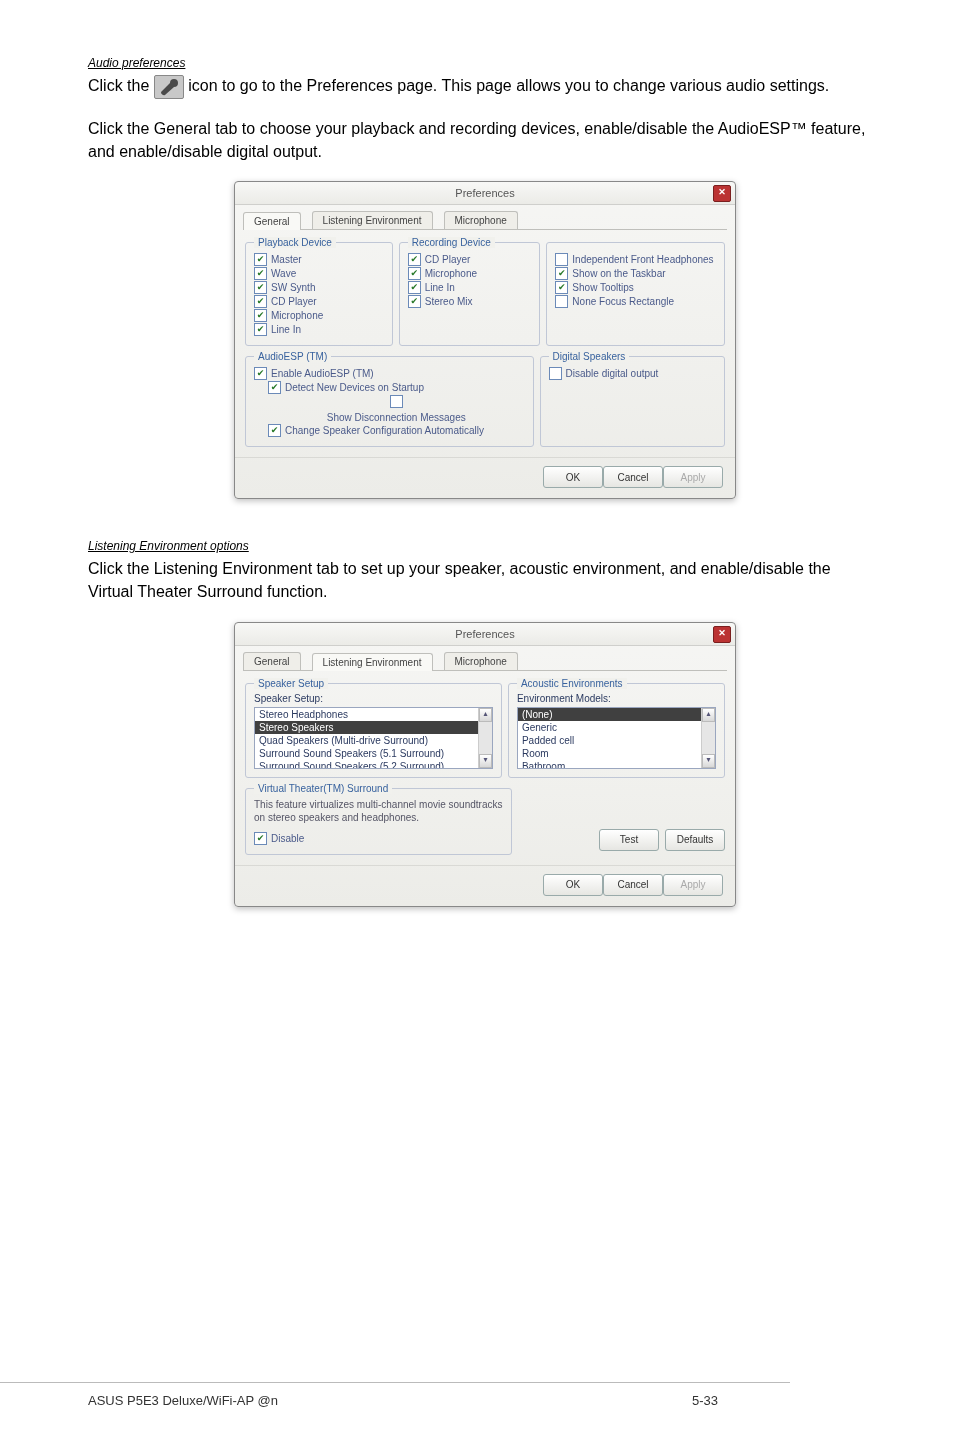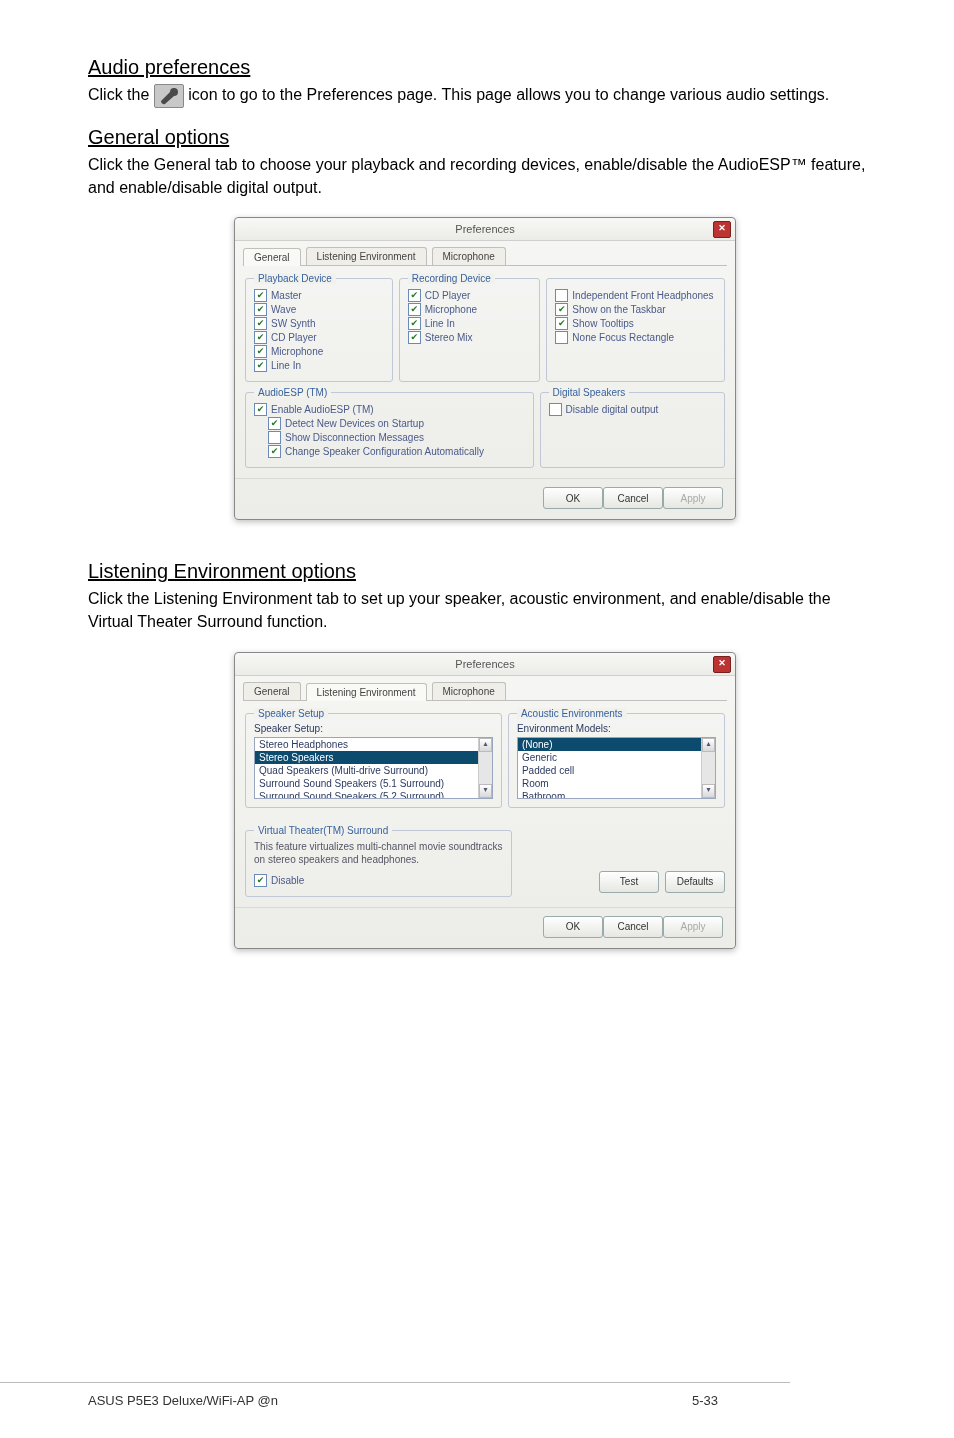--- a/index.html
+++ b/index.html
@@ -1,41 +1,41 @@
 <!DOCTYPE html>
 <html><head>
 <meta charset="utf-8">
 <style>
   html,body{margin:0;padding:0;font-family:Arial,Helvetica,sans-serif;background:#fff;color:#000;width:954px}
   .page{padding:56px 72px 30px 88px}
-  .section-title{text-decoration:underline;font-size:20px;margin:0 0 4px 0}
+  .section-title{font-style:italic;text-decoration:underline;font-size:12px;margin:0 0 4px 0}
   .body-text{font-size:16px;line-height:1.45;margin:0 14px 18px 0}
   .inline-icon{display:inline-block;width:28px;height:22px;background:#c8c8c8;border:1px solid #888;vertical-align:middle;position:relative;border-radius:2px}
   .inline-icon svg{position:absolute;left:2px;top:1px}
   
   .dlg-wrap{display:flex;justify-content:center;margin:10px 0 40px 0}
   .dialog{width:500px;background:linear-gradient(#f6f6f4,#ecece8);border:1px solid #888;border-radius:4px;box-shadow:0 2px 6px rgba(0,0,0,.25);font-size:10px;color:#4a5a8a}
   .dialog .titlebar{display:flex;align-items:center;justify-content:center;background:linear-gradient(#f8f8f6,#ebebe7);border-bottom:1px solid #cfcfcc;border-radius:6px 6px 0 0;position:relative;height:22px;font-size:11px;color:#555}
   .dialog .titlebar .closebtn{position:absolute;right:4px;top:3px;width:16px;height:15px;background:#b33;border:1px solid #7a1f1f;border-radius:2px;color:#fff;font-size:9px;line-height:13px;text-align:center;font-weight:bold}
-  .tabs{display:flex;gap:6px;margin:6px 8px 0 8px;border-bottom:1px solid #bfbfbb}
+  .tabs{display:flex;gap:12px;margin:6px 8px 0 8px;border-bottom:1px solid #bfbfbb}
   .tab{padding:3px 10px;border:1px solid #bfbfbb;border-bottom:none;background:#efeee9;color:#444;border-radius:3px 3px 0 0;margin-right:-1px;cursor:pointer}
   .tab.active{background:#f9f9f6;position:relative;top:1px}
   .pane{padding:8px 10px 10px 10px}
   .row{display:flex;gap:6px}
   .fieldset{border:1px solid #c0c7d6;border-radius:3px;padding:6px 8px 8px 8px;flex:1;position:relative;margin-top:4px}
   .fieldset .legend{position:relative;top:-12px;background:#f1f1ed;padding:0 4px;display:inline-block;color:#38629e;font-size:10px}
   .fieldset .inner{margin-top:-8px}
   .chk{display:flex;align-items:center;gap:4px;margin:1px 0;white-space:nowrap}
   .chk .box{width:11px;height:11px;border:1px solid #6b8ab8;background:#fff;display:inline-flex;align-items:center;justify-content:center;font-size:9px;color:#2a7a2a;line-height:9px}
   .btnrow{display:flex;justify-content:flex-end;padding:8px 12px 10px 12px;border-top:1px solid #d9d9d5}
   .btn{min-width:58px;height:20px;border:1px solid #9aa;background:linear-gradient(#fff,#e6e6e2);border-radius:3px;font-size:10px;color:#333;display:inline-flex;align-items:center;justify-content:center;cursor:pointer}
   .btn.disabled{color:#aaa;cursor:default}
   .listbox{border:1px solid #9aa6bf;background:#fff;height:60px;overflow:hidden;position:relative}
   .listbox .item{padding:1px 4px;color:#2b3a60;white-space:nowrap}
-  .listbox .item.sel{background:#0c4a6e;color:#fff}
+  .listbox .item.sel{background:#404040;color:#fff}
   .listbox .scroll{position:absolute;right:0;top:0;bottom:0;width:13px;background:#e6e6e6;border-left:1px solid #ccc}
   .listbox .scroll .ar{height:12px;background:linear-gradient(#fff,#d8d8d8);border:1px solid #bbb;font-size:8px;text-align:center;line-height:10px;color:#557}
   .plainlabel{color:#2b3a60;margin-bottom:3px}
   .note{color:#556;font-size:10px;line-height:1.3}
   .footer{position:fixed;bottom:0;left:0;width:790px;box-sizing:border-box;padding:0 72px 30px 88px;display:flex;justify-content:space-between;font-size:13px;color:#333;border-top:1px solid #bbb;padding-top:10px;background:#fff}
   .spacer{height:80px}
 </style>
 </head>
 <body>
 
@@ -45,21 +45,20 @@
   <p class="body-text">
     <span>Click the </span>
     <span class="inline-icon">
       <svg width="24" height="20" viewBox="0 0 24 20">
           <path d="M4 15 L13 6 A4 4 0 1 1 17 10 L8 18 A3 3 0 0 1 4 15 Z" fill="#4a4a4a"></path>
         </svg>
     </span>
     <span> icon to go to the Preferences page. This page allows you to change various audio settings.</span>
   </p>
 
-  <p class="section-title">General options</p>
   <p class="body-text">Click the General tab to choose your playback and recording devices, enable/disable the AudioESP™ feature, and enable/disable digital output.</p>
 
   <div class="dlg-wrap">
     <div class="dialog">
       <div class="titlebar">
         <span>Preferences</span>
         <span class="closebtn">✕</span>
       </div>
       <div class="tabs">
         <div class="tab active">General</div>
@@ -145,21 +144,21 @@
             <span class="legend">AudioESP (TM)</span>
             <div class="inner" id="d1-esp">
                 <div class="chk">
                   <span class="box">✔</span>
                   <span>Enable AudioESP (TM)</span>
                 </div>
                 <div class="chk" style="margin-left: 14px;">
                   <span class="box">✔</span>
                   <span>Detect New Devices on Startup</span>
                 </div>
-                <div class="chk" style="margin-left: 14px;">
+                <div class="chk" style="margin-left: 14px; flex-direction: column;">
                   <span class="box"></span>
                   <span>Show Disconnection Messages</span>
                 </div>
                 <div class="chk" style="margin-left: 14px;">
                   <span class="box">✔</span>
                   <span>Change Speaker Configuration Automatically</span>
                 </div>
               </div>
           </div>
           <div class="fieldset" style="flex:1.3">
@@ -230,21 +229,21 @@
                     <div class="item">Bathroom</div>
                   </div>
                 <div class="scroll">
                   <div class="ar">▴</div>
                   <div class="ar" style="position:absolute;bottom:0;left:0;right:0">▾</div>
                 </div>
               </div>
             </div>
           </div>
         </div>
-        <div class="row" style="margin-top:18px">
+        <div class="row" style="margin-top:6px">
           <div class="fieldset" style="flex:1.2">
             <span class="legend">Virtual Theater(TM) Surround</span>
             <div class="inner">
               <div class="note">This feature virtualizes multi-channel movie soundtracks on stereo speakers and headphones.</div>
               <div class="chk" style="margin-top:8px">
                 <span class="box">✔</span>
                 <span>Disable</span>
               </div>
             </div>
           </div>

